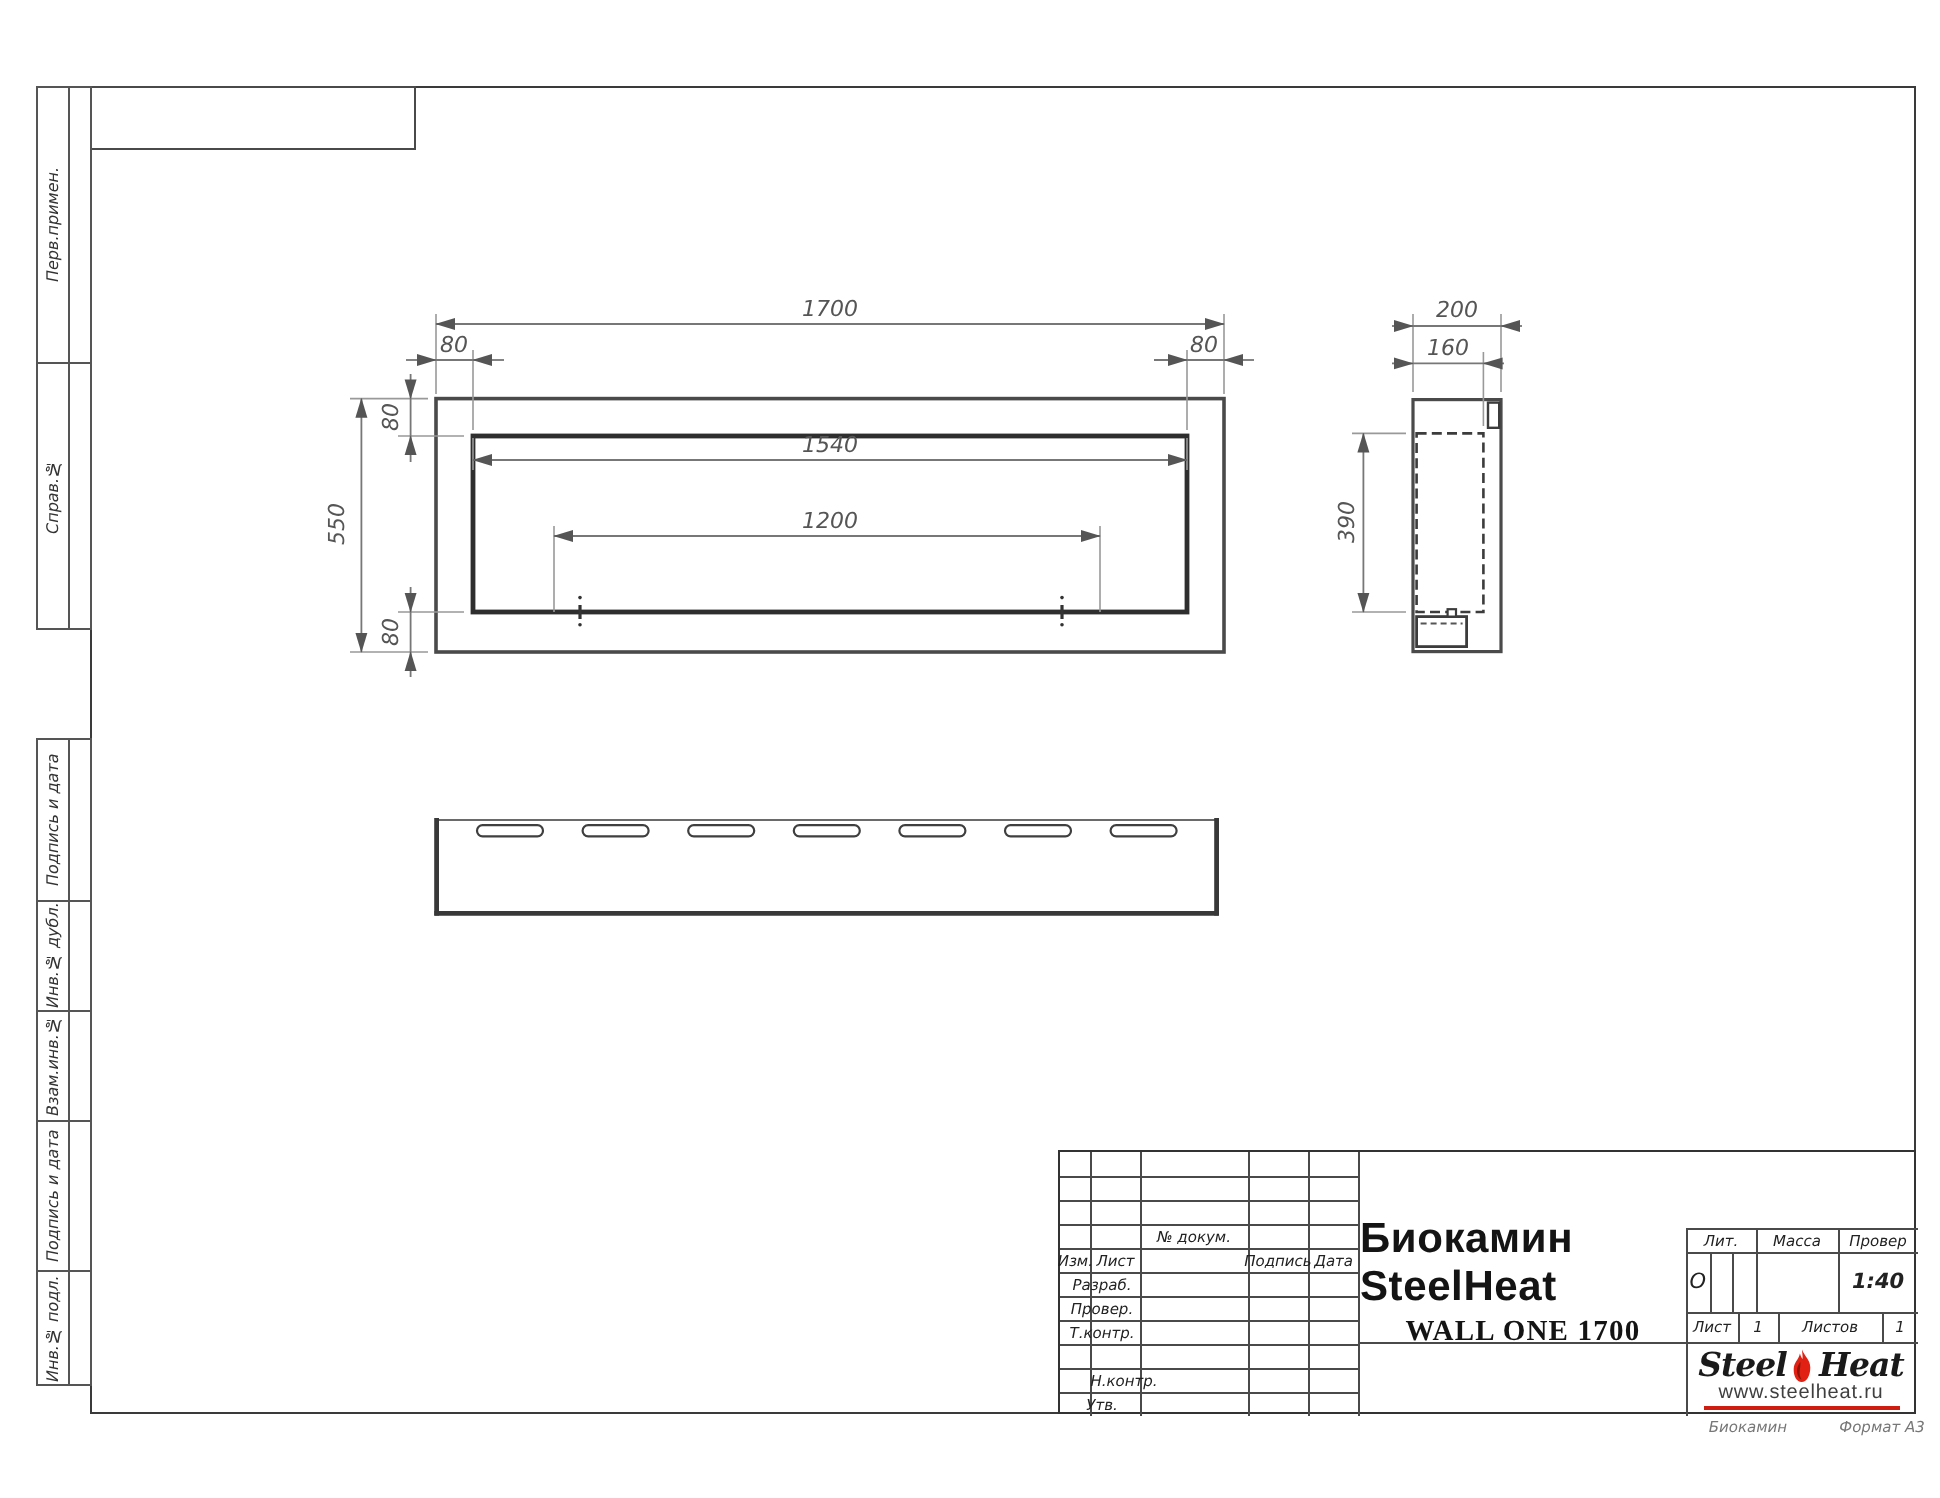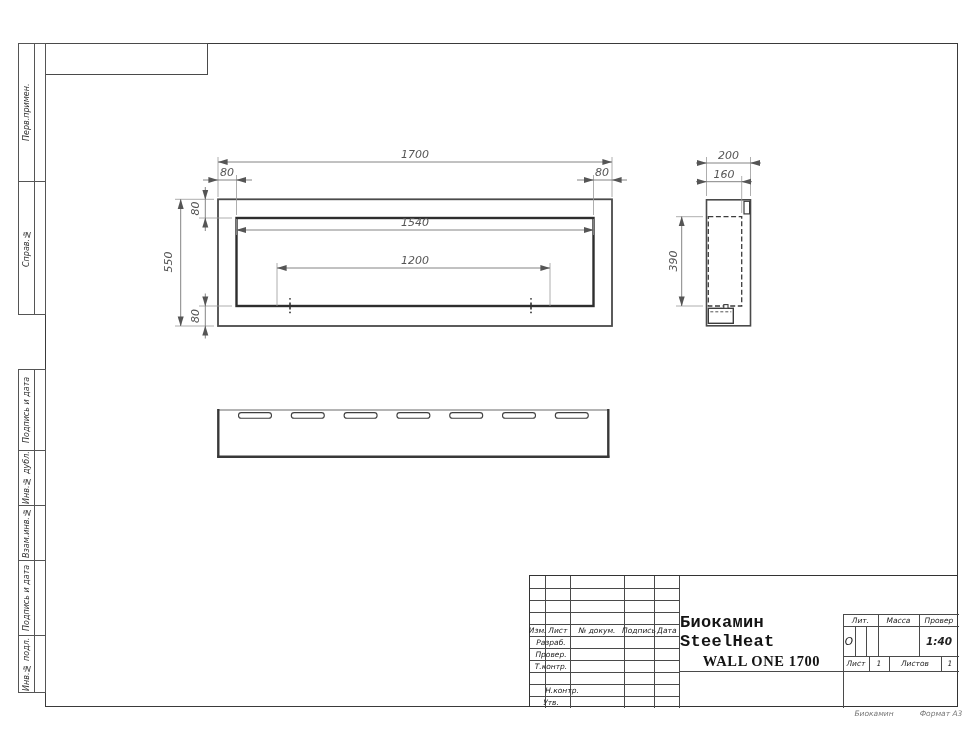--- a/index.html
+++ b/index.html
@@ -17,21 +17,21 @@
           writing-mode:vertical-rl;transform:rotate(180deg);
           font:italic 8px "DejaVu Sans",sans-serif;color:#333;white-space:nowrap;}
   .tb{position:absolute;left:529px;top:575px;width:429px;height:132px;
       border:1.8px solid #333;box-sizing:border-box;background:#fff;}
   .vl{position:absolute;width:1px;background:#4a4a4a;}
   .hl{position:absolute;height:1px;background:#4a4a4a;}
   .lb{position:absolute;font:italic 7.5px "DejaVu Sans",sans-serif;color:#222;
       display:flex;align-items:center;justify-content:center;white-space:nowrap;}
   .tbname{position:absolute;left:150px;top:36px;width:163px;height:58px;
       display:flex;flex-direction:column;align-items:center;justify-content:center;color:#141414;}
-  .tbname .l1{font-size:17px;font-weight:600;letter-spacing:.3px;font-family:Liberation Mono, monospace;}
+  .tbname .l1{font-size:21px;font-weight:600;letter-spacing:.3px;}
   .tbname .l2{font-size:14.5px;font-weight:600;letter-spacing:.6px;margin-top:2px;font-family:Liberation Serif, serif;}
   .logo{position:absolute;left:313px;top:95px;width:115px;height:36px;
         display:flex;flex-direction:column;align-items:center;justify-content:center;}
   .logorow{display:flex;align-items:center;gap:1px;}
   .logotxt{font:italic bold 16.5px "DejaVu Serif",serif;color:#1a1a1a;letter-spacing:-.5px;}
   .logourl{font:10px "Liberation Sans",sans-serif;color:#3f3f3f;letter-spacing:.4px;margin-top:-1px;}
   .redbar{width:98px;height:2px;background:#cf1d12;margin-top:1px;}
   .foot{position:absolute;top:709px;font:italic 7.5px "DejaVu Sans",sans-serif;color:#777;}
 </style>
 </head>
@@ -219,21 +219,21 @@
     <div class="hl" style="top:96px;left:0;width:149.3px;"></div>
     <div class="hl" style="top:108px;left:0;width:149.3px;"></div>
     <div class="hl" style="top:120px;left:0;width:149.3px;"></div>
     <div class="hl" style="top:38px;left:313px;width:116px;"></div>
     <div class="hl" style="top:50px;left:313px;width:116px;"></div>
     <div class="hl" style="top:80px;left:313px;width:116px;"></div>
     <div class="hl" style="top:95px;left:149.3px;width:279.7px;"></div>
 
     <div class="lb" style="left:0;top:48px;width:15.3px;height:12px;">Изм.</div>
     <div class="lb" style="left:15.3px;top:48px;width:25px;height:12px;">Лист</div>
-    <div class="lb" style="left:40.3px;top:48px;width:53.4px;height:12px;">№ докум.</div>
+    <div class="lb" style="left:40.3px;top:36px;width:53.4px;height:12px;">№ докум.</div>
     <div class="lb" style="left:93.7px;top:48px;width:30.6px;height:12px;">Подпись</div>
     <div class="lb" style="left:124.3px;top:48px;width:25px;height:12px;">Дата</div>
 
     <div class="lb" style="left:2px;top:60px;width:38px;height:12px;">Разраб.</div>
     <div class="lb" style="left:2px;top:72px;width:38px;height:12px;">Провер.</div>
     <div class="lb" style="left:2px;top:84px;width:38px;height:12px;">Т.контр.</div>
     <div class="lb" style="left:13px;top:108px;width:38px;height:12px;">Н.контр.</div>
     <div class="lb" style="left:2px;top:120px;width:38px;height:12px;">Утв.</div>
 
     <div class="tbname">
@@ -245,17 +245,31 @@
     <div class="lb" style="left:348px;top:38px;width:41px;height:12px;">Масса</div>
     <div class="lb" style="left:389px;top:38px;width:40px;height:12px;">Провер</div>
     <div class="lb" style="left:313px;top:50px;width:11.7px;height:30px;font-size:10.5px;">О</div>
     <div class="lb" style="left:389px;top:50px;width:40px;height:30px;font-size:10.5px;font-weight:600;">1:40</div>
 
     <div class="lb" style="left:313px;top:80px;width:26px;height:15px;">Лист</div>
     <div class="lb" style="left:339px;top:80px;width:20px;height:15px;">1</div>
     <div class="lb" style="left:359px;top:80px;width:52px;height:15px;">Листов</div>
     <div class="lb" style="left:411px;top:80px;width:18px;height:15px;">1</div>
 
+    <div class="logo">
+      <div class="logorow">
+        <span class="logotxt">Steel</span>
+        <svg width="14" height="18" viewBox="0 0 20 26">
+          <path d="M10,1 C11.5,5.5 16,8.5 16,14 C16,20 13.2,24.5 9.8,24.5 C6.2,24.5 3.8,20.5 4,15
+                   C4.2,10.5 7.5,8.5 8.5,4 C9,5.8 9.6,7 10.4,8 C10.6,5.5 10,3 10,1 Z" fill="#e02114"></path>
+          <path d="M8.8,10 C7.2,12.5 6.2,14.5 6.4,17 C6.6,20 8,22.5 9.6,22.7 C8.4,20.5 8,18.5 8.4,16
+                   C8.7,14 9,12 8.8,10 Z" fill="#8f1408"></path>
+        </svg>
+        <span class="logotxt">Heat</span>
+      </div>
+      <div class="logourl">www.steelheat.ru</div>
+      <div class="redbar"></div>
+    </div>
   </div>
 
   <div class="foot" style="left:843px;width:62px;text-align:center;">Биокамин</div>
   <div class="foot" style="left:912px;width:58px;text-align:center;">Формат А3</div>
 </div>
 
 </body></html>

